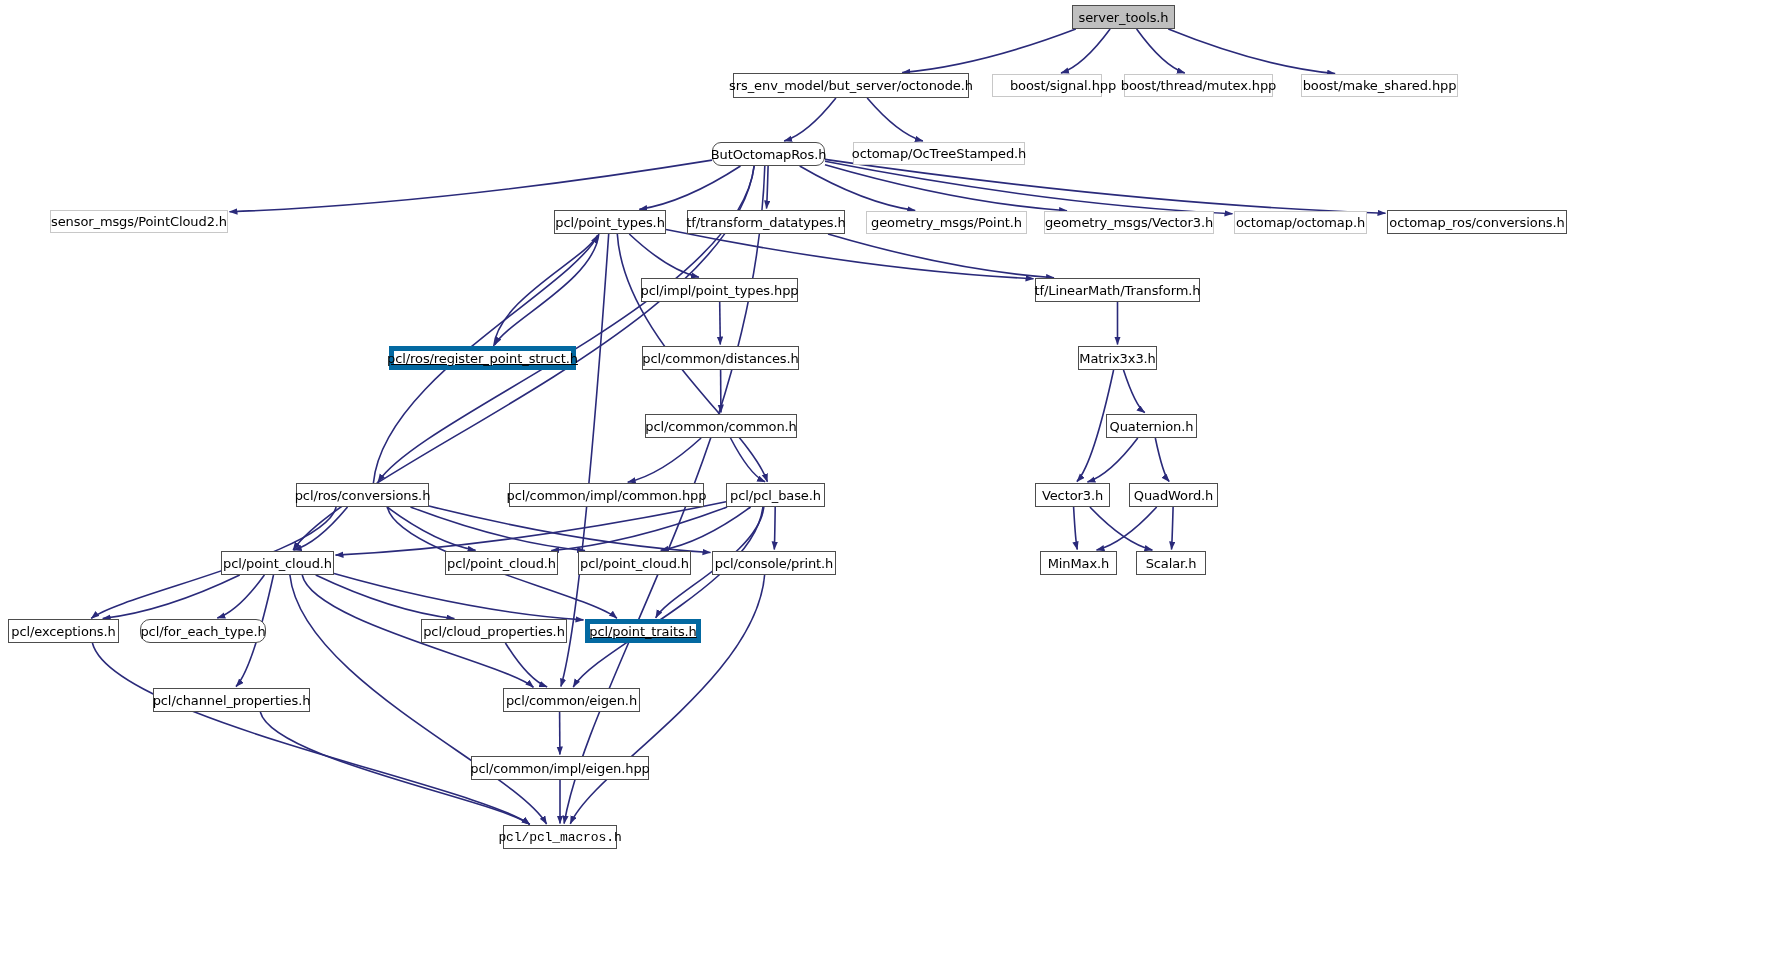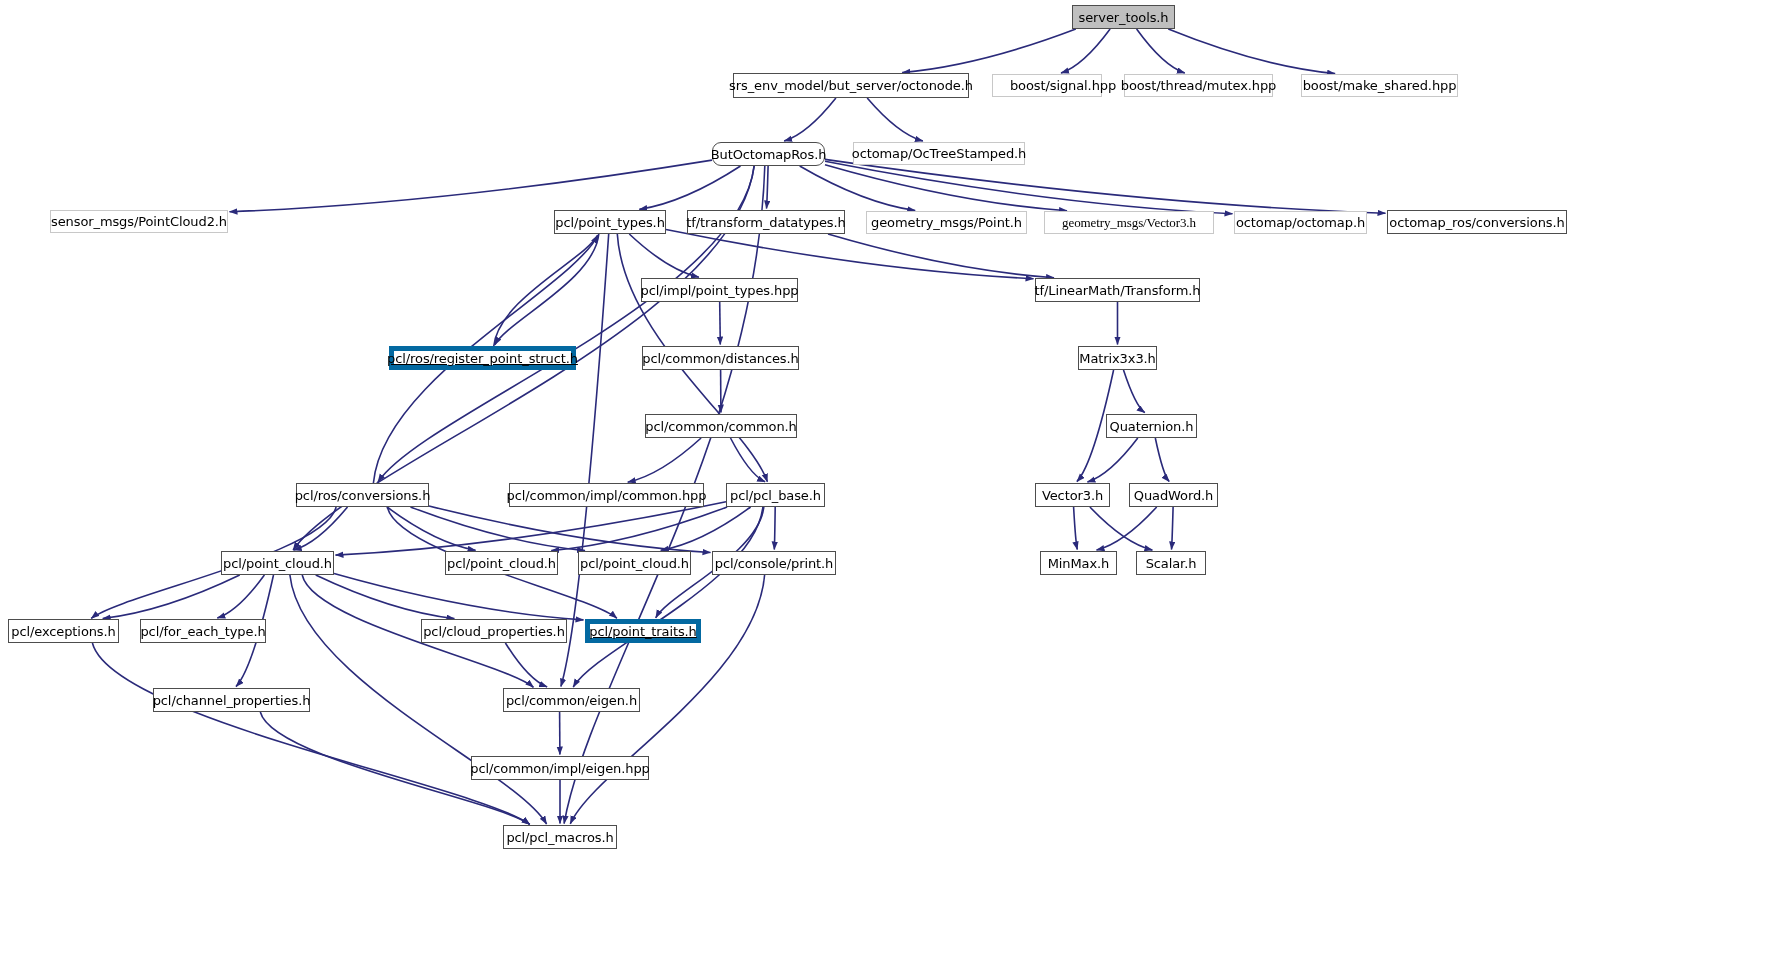--- a/index.html
+++ b/index.html
@@ -113,21 +113,21 @@
       <div class="node thick" style="left: 733px; top: 73px; width: 236px; height: 25px;">srs_env_model/but_server/octonode.h</div>
       <div class="node thin" style="left: 992px; top: 74px; width: 110px; height: 23px; padding-left: 32px;">boost/signal.hpp</div>
       <div class="node thin" style="left: 1124px; top: 74px; width: 149px; height: 23px;">boost/thread/mutex.hpp</div>
       <div class="node thin" style="left: 1301px; top: 74px; width: 157px; height: 23px;">boost/make_shared.hpp</div>
       <div class="node thick" style="left: 712px; top: 142px; width: 113px; height: 24px; border-radius: 9px;">ButOctomapRos.h</div>
       <div class="node thin" style="left: 853px; top: 142px; width: 172px; height: 23px;">octomap/OcTreeStamped.h</div>
       <div class="node thin" style="left: 50px; top: 210px; width: 178px; height: 23px;">sensor_msgs/PointCloud2.h</div>
       <div class="node thick" style="left: 554px; top: 210px; width: 112px; height: 24px;">pcl/point_types.h</div>
       <div class="node thick" style="left: 687px; top: 210px; width: 158px; height: 24px;">tf/transform_datatypes.h</div>
       <div class="node thin" style="left: 866px; top: 211px; width: 161px; height: 23px;">geometry_msgs/Point.h</div>
-      <div class="node thin" style="left: 1044px; top: 211px; width: 170px; height: 23px; font-family: Liberation Serif, serif;">geometry_msgs/Vector3.h</div>
+      <div class="node thin" style="left: 1044px; top: 211px; width: 170px; height: 23px;">geometry_msgs/Vector3.h</div>
       <div class="node thin" style="left: 1234px; top: 211px; width: 133px; height: 23px;">octomap/octomap.h</div>
       <div class="node thick" style="left: 1387px; top: 210px; width: 180px; height: 24px;">octomap_ros/conversions.h</div>
       <div class="node thick" style="left: 641px; top: 278px; width: 157px; height: 24px;">pcl/impl/point_types.hpp</div>
       <div class="node thick" style="left: 1035px; top: 278px; width: 165px; height: 24px;">tf/LinearMath/Transform.h</div>
       <div class="node mid" style="left: 389px; top: 346px; width: 187px; height: 24px;">pcl/ros/register_point_struct.h</div>
       <div class="node thick" style="left: 642px; top: 346px; width: 157px; height: 24px;">pcl/common/distances.h</div>
       <div class="node thick" style="left: 1078px; top: 346px; width: 79px; height: 24px;">Matrix3x3.h</div>
       <div class="node thick" style="left: 645px; top: 414px; width: 152px; height: 24px;">pcl/common/common.h</div>
       <div class="node thick" style="left: 1106px; top: 414px; width: 91px; height: 24px;">Quaternion.h</div>
       <div class="node thick" style="left: 296px; top: 483px; width: 133px; height: 24px;">pcl/ros/conversions.h</div>
@@ -135,21 +135,21 @@
       <div class="node thick" style="left: 726px; top: 483px; width: 99px; height: 24px;">pcl/pcl_base.h</div>
       <div class="node thick" style="left: 1035px; top: 483px; width: 75px; height: 24px;">Vector3.h</div>
       <div class="node thick" style="left: 1129px; top: 483px; width: 89px; height: 24px;">QuadWord.h</div>
       <div class="node thick" style="left: 221px; top: 551px; width: 113px; height: 24px;">pcl/point_cloud.h</div>
       <div class="node thick" style="left: 445px; top: 551px; width: 113px; height: 24px;">pcl/point_cloud.h</div>
       <div class="node thick" style="left: 578px; top: 551px; width: 113px; height: 24px;">pcl/point_cloud.h</div>
       <div class="node thick" style="left: 712px; top: 551px; width: 124px; height: 24px;">pcl/console/print.h</div>
       <div class="node thick" style="left: 1040px; top: 551px; width: 77px; height: 24px;">MinMax.h</div>
       <div class="node thick" style="left: 1136px; top: 551px; width: 70px; height: 24px;">Scalar.h</div>
       <div class="node thick" style="left: 8px; top: 619px; width: 111px; height: 24px;">pcl/exceptions.h</div>
-      <div class="node thick" style="left: 140px; top: 619px; width: 126px; height: 24px;">pcl/for_each_type.h</div>
+      <div class="node thick" style="left: 140px; top: 619px; width: 126px; height: 24px; border-radius: 10px;">pcl/for_each_type.h</div>
       <div class="node thick" style="left: 421px; top: 619px; width: 146px; height: 24px;">pcl/cloud_properties.h</div>
       <div class="node mid" style="left: 585px; top: 619px; width: 116px; height: 24px;">pcl/point_traits.h</div>
       <div class="node thick" style="left: 153px; top: 688px; width: 157px; height: 24px;">pcl/channel_properties.h</div>
       <div class="node thick" style="left: 491px; top: 688px; width: 137px; height: 24px; margin-left: 12px;">pcl/common/eigen.h</div>
       <div class="node thick" style="left: 471px; top: 756px; width: 178px; height: 24px;">pcl/common/impl/eigen.hpp</div>
-      <div class="node thick" style="left: 503px; top: 825px; width: 114px; height: 24px;">pcl/pcl_macros.h</div>
+      <div class="node thick" style="left: 503px; top: 825px; width: 114px; height: 24px; font-family: Liberation Mono, monospace;">pcl/pcl_macros.h</div>
     </div>
 </div>
 
 </body></html>

